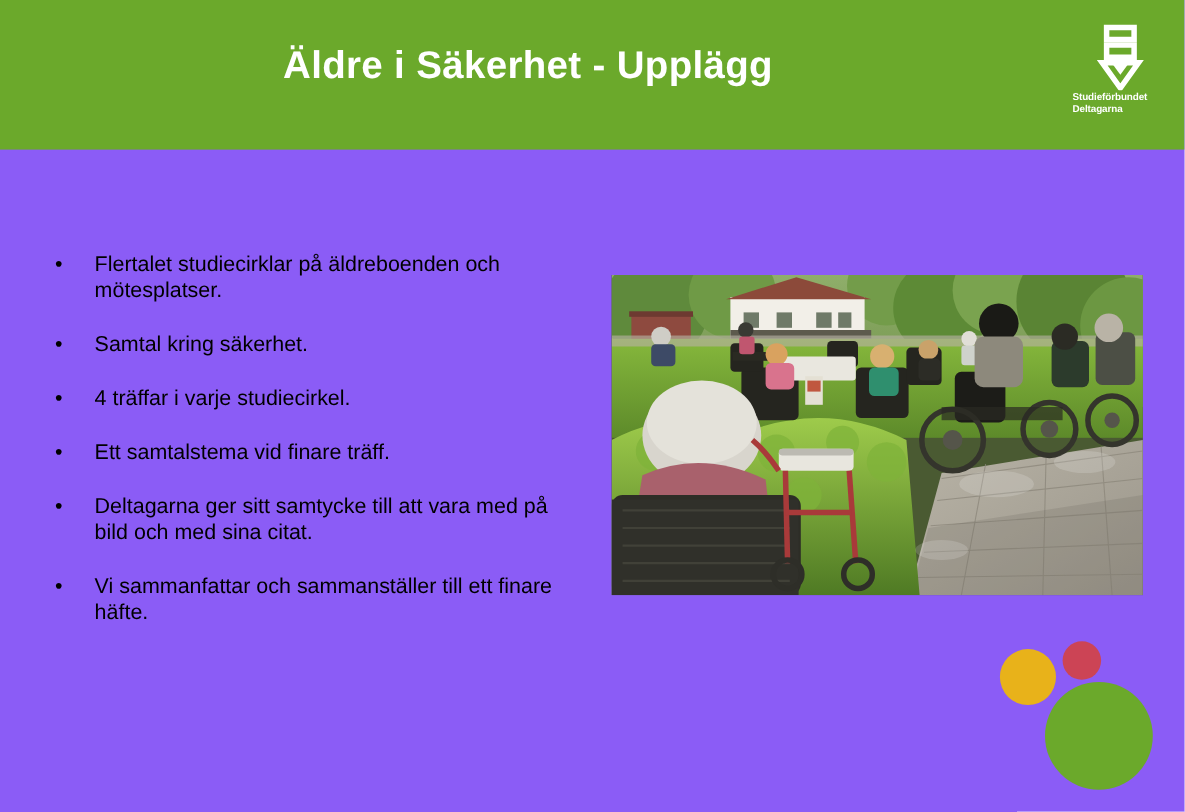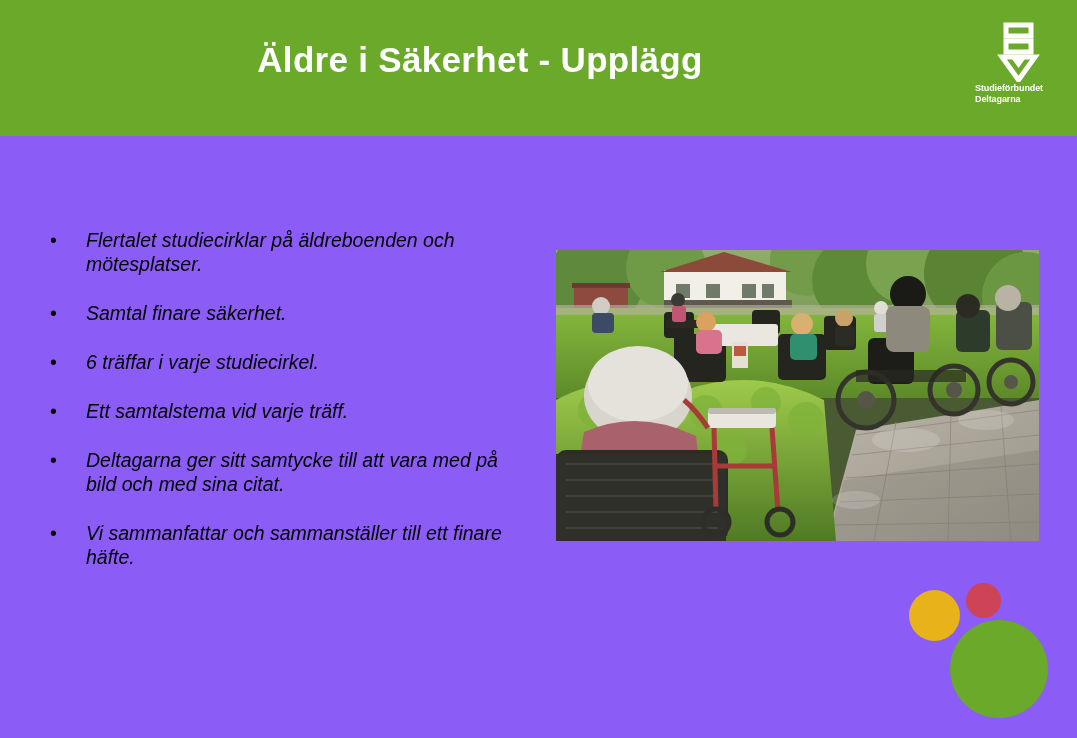--- a/index.html
+++ b/index.html
@@ -85,21 +85,21 @@
   .bullet-item:last-child { margin-bottom: 0; }
   .bullet-dot {
     position: absolute;
     left: 6px;
     top: 0;
     width: 10px;
     color: #000000;
     font-size: 19.5px;
     line-height: 24px;
   }
-  .bullet-text { display: block; font-style: italic; }
+  .bullet-text { display: block; }
 
   
   #photo {
     position: absolute;
     left: 556px;
     top: 250px;
     width: 483px;
     height: 291px;
     overflow: hidden;
     background: #4a5a32;
@@ -161,31 +161,31 @@
 
   <div id="bullet-list">
 
     <div class="bullet-item">
       <span class="bullet-dot">•</span>
       <span class="bullet-text">Flertalet studiecirklar på äldreboenden och mötesplatser.</span>
     </div>
 
     <div class="bullet-item">
       <span class="bullet-dot">•</span>
-      <span class="bullet-text">Samtal finare säkerhet.</span>
-    </div>
-
-    <div class="bullet-item">
-      <span class="bullet-dot">•</span>
-      <span class="bullet-text">6 träffar i varje studiecirkel.</span>
-    </div>
-
-    <div class="bullet-item">
-      <span class="bullet-dot">•</span>
-      <span class="bullet-text">Ett samtalstema vid varje träff.</span>
+      <span class="bullet-text">Samtal kring säkerhet.</span>
+    </div>
+
+    <div class="bullet-item">
+      <span class="bullet-dot">•</span>
+      <span class="bullet-text">4 träffar i varje studiecirkel.</span>
+    </div>
+
+    <div class="bullet-item">
+      <span class="bullet-dot">•</span>
+      <span class="bullet-text">Ett samtalstema vid finare träff.</span>
     </div>
 
     <div class="bullet-item">
       <span class="bullet-dot">•</span>
       <span class="bullet-text">Deltagarna ger sitt samtycke till att vara med på bild och med sina citat.</span>
     </div>
 
     <div class="bullet-item">
       <span class="bullet-dot">•</span>
       <span class="bullet-text">Vi sammanfattar och sammanställer till ett finare häfte.</span>

